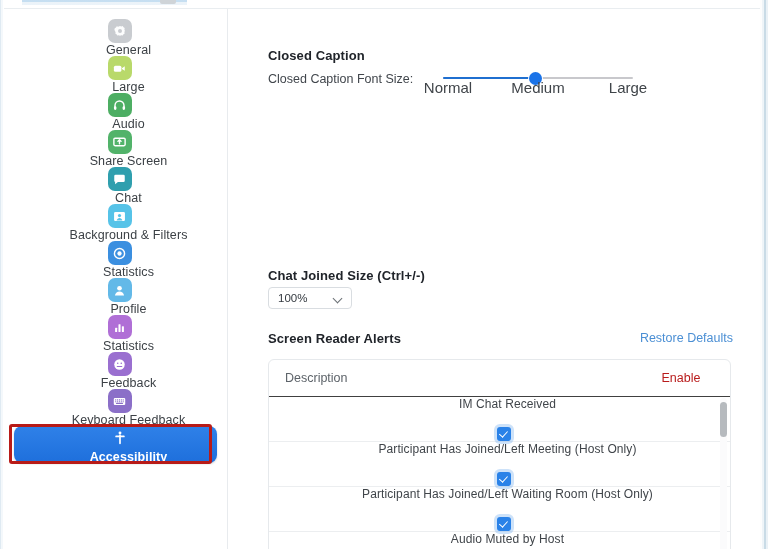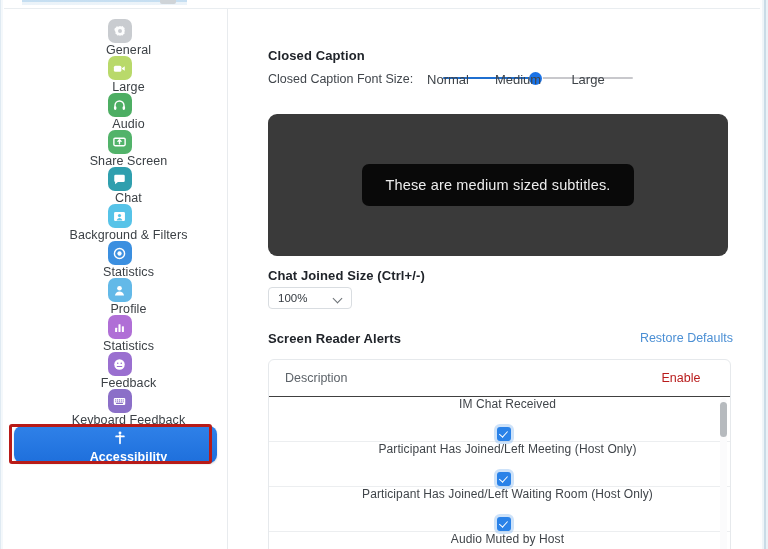--- a/index.html
+++ b/index.html
@@ -175,25 +175,25 @@
   .slider-thumb {
     position: absolute;
     left: 86px; top: 1px;
     width: 13px; height: 13px;
     border-radius: 50%;
     background: #1a73e8;
     box-shadow: 0 0 0 1px rgba(255,255,255,.9);
   }
   .slider-ticks {
     position: absolute;
-    left: -30px; top: 1px;
+    left: -30px; top: 8px;
     width: 250px;
     display: flex;
-    justify-content: flex-start;
-    font-size: 13px;
+    justify-content: space-between;
+    font-size: 15px;
     color: #3f4449;
   }
   .slider-ticks span { width: 70px; text-align: center; }
 
   
   .cc-preview {
     position: absolute;
     left: 39px; top: 105px;
     width: 460px; height: 142px;
     background: #3a3a3a;
@@ -495,23 +495,20 @@
       <div class="slider-track"></div>
       <div class="slider-fill"></div>
       <div class="slider-thumb"></div>
       <div class="slider-ticks">
         <span>Normal</span>
         <span>Medium</span>
         <span>Large</span>
       </div>
     </div>
 
-    <div class="cc-preview">
-      <div class="cc-bubble">These are medium sized subtitles.</div>
-    </div>
 
     <div class="section-title cds-title">Chat Joined Size (Ctrl+/-)</div>
 
     <div class="cds-select">
       <span class="val">100%</span>
       <span class="chev"></span>
     </div>
 
     <div class="section-title sra-title">Screen Reader Alerts</div>
 

